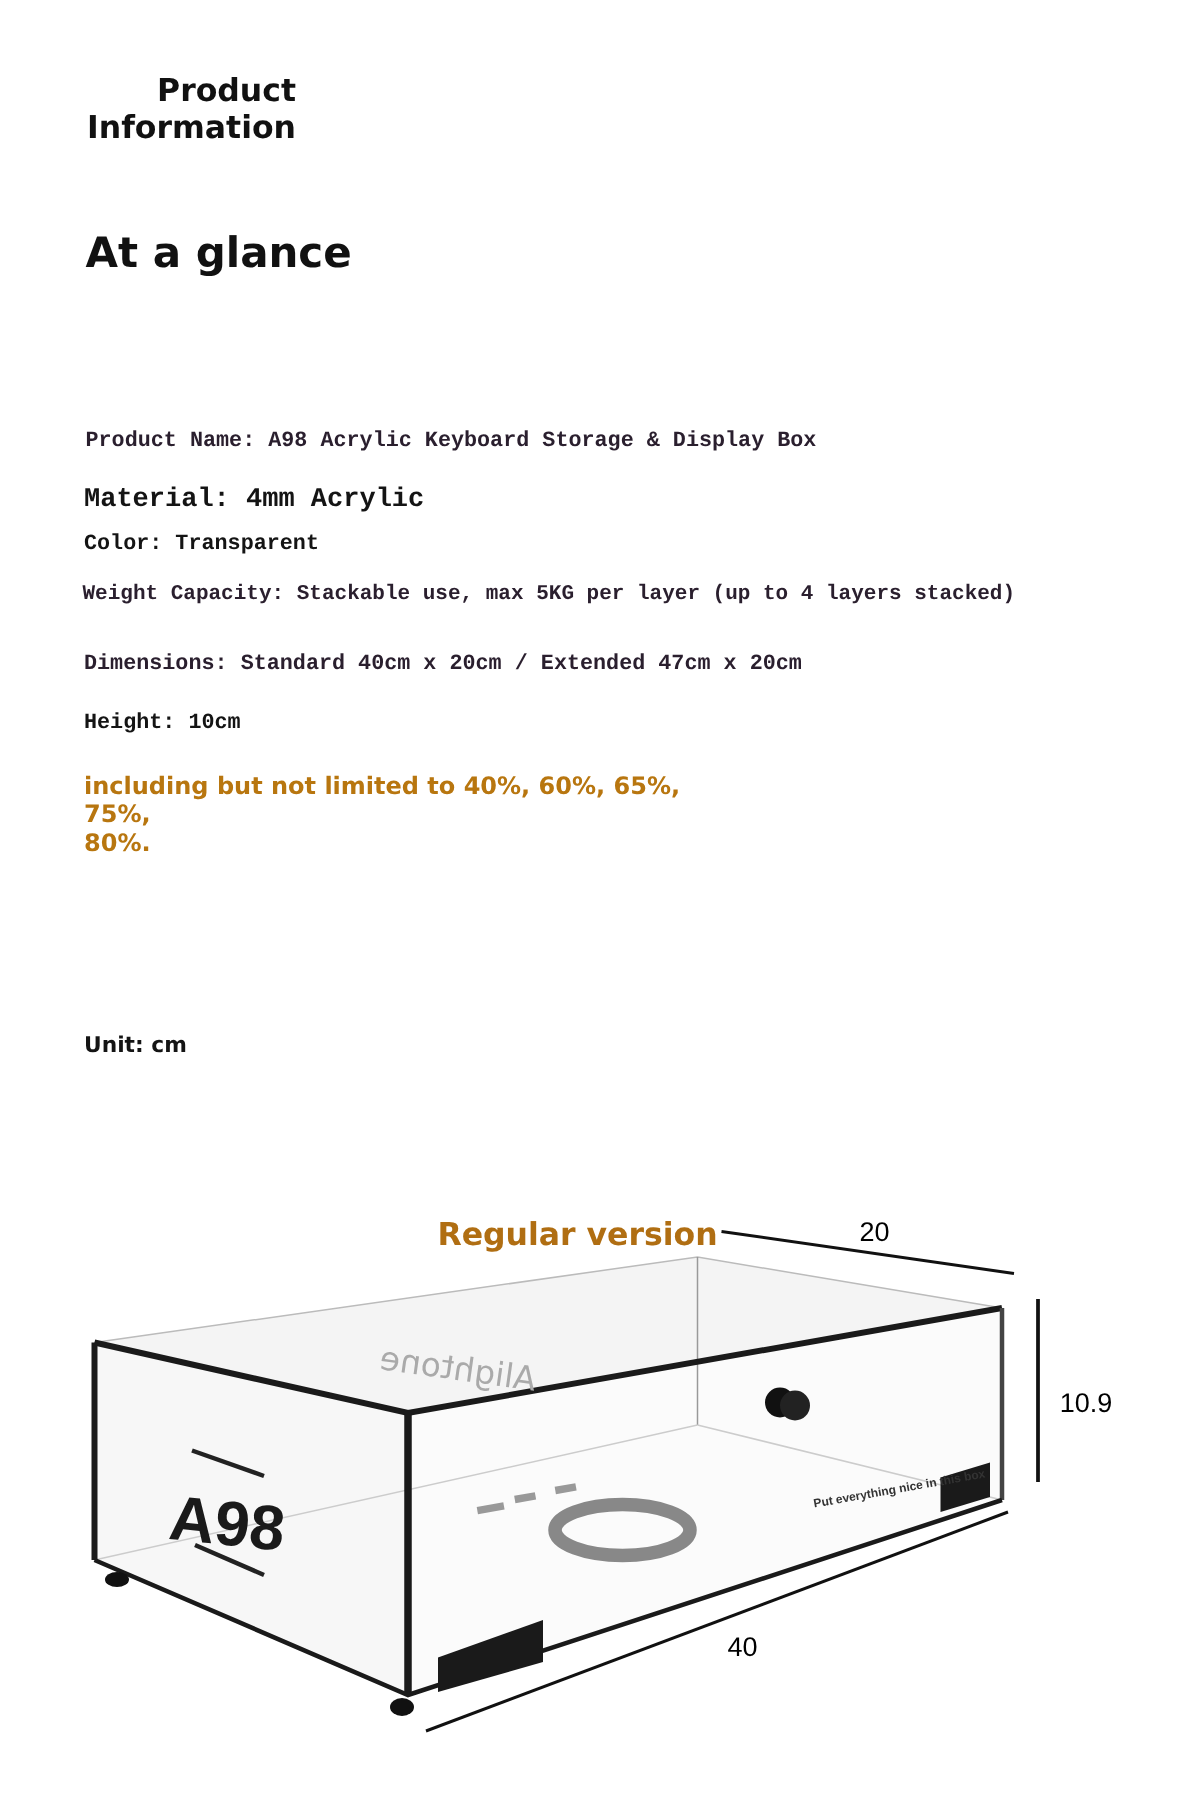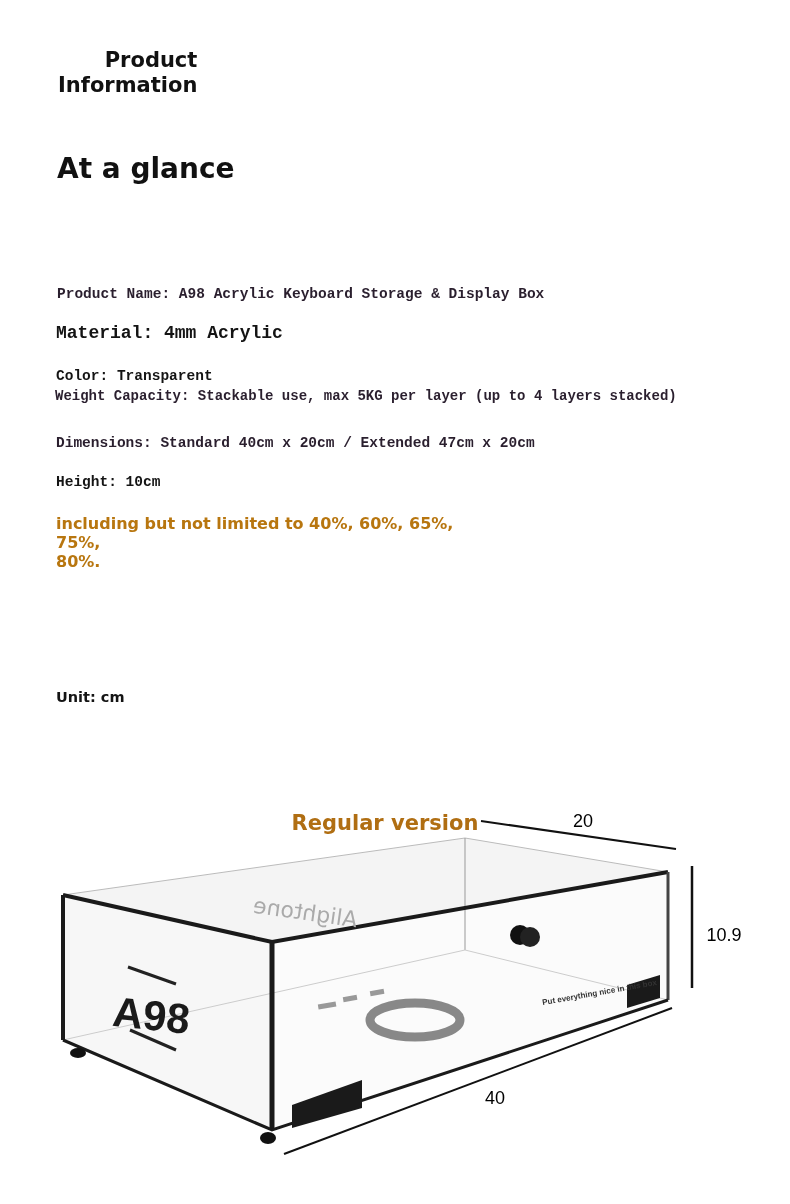--- a/index.html
+++ b/index.html
@@ -19,21 +19,21 @@
 <body>
 
 <div class="abs h-product">
   <div>Product</div>
   <div>Information</div>
 </div>
 <div class="abs h-glance">At a glance</div>
 
 <div class="abs spec" style="left:57px;top:286px;">Product Name: A98 Acrylic Keyboard Storage &amp; Display Box</div>
 <div class="abs spec dark" style="left:56px;top:323px;font-size:18px;">Material: 4mm Acrylic</div>
-<div class="abs spec dark" style="left:56px;top:368px;">Color: Transparent</div>
+<div class="abs spec dark" style="left:56px;top:355px;">Color: Transparent</div>
 <div class="abs spec" style="left:55px;top:388px;font-size:14px;">Weight Capacity: Stackable use, max 5KG per layer (up to 4 layers stacked)</div>
 <div class="abs spec" style="left:56px;top:435px;">Dimensions: Standard 40cm x 20cm / Extended 47cm x 20cm</div>
 <div class="abs spec dark" style="left:56px;top:474px;">Height: 10cm</div>
 
 <div class="abs fits">
   <div>including but not limited to 40%, 60%, 65%, 75%,</div>
   <div>80%.</div>
 </div>
 
 <div class="abs unit">Unit: cm</div>

